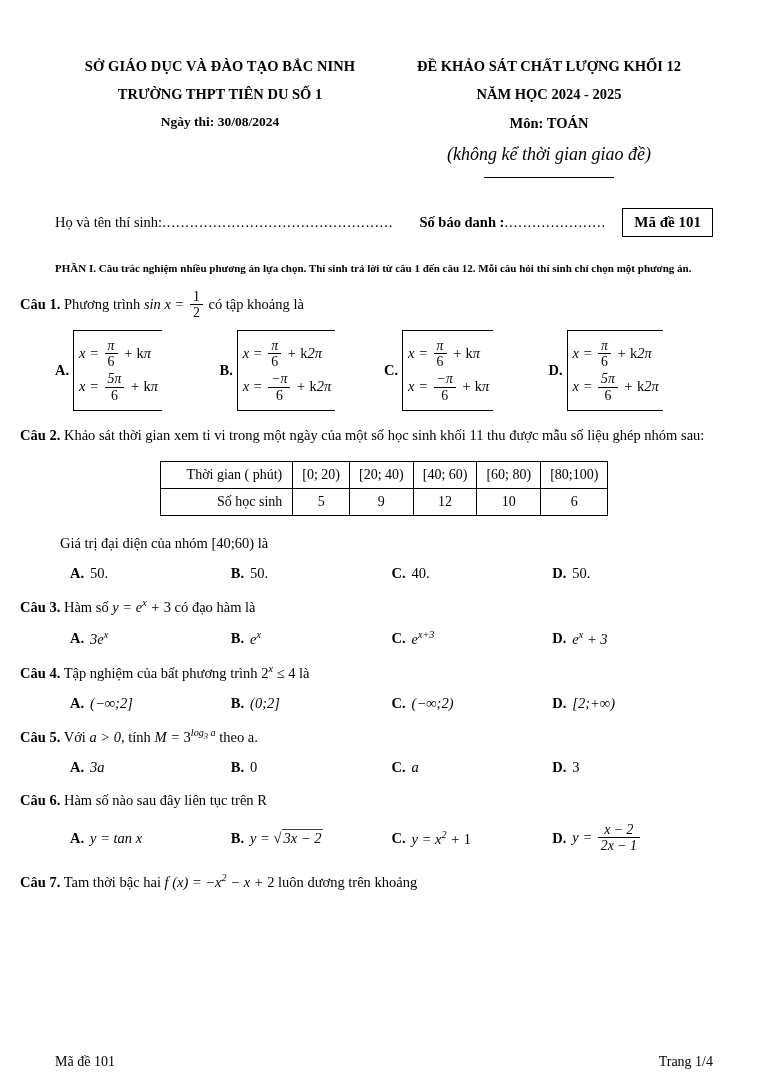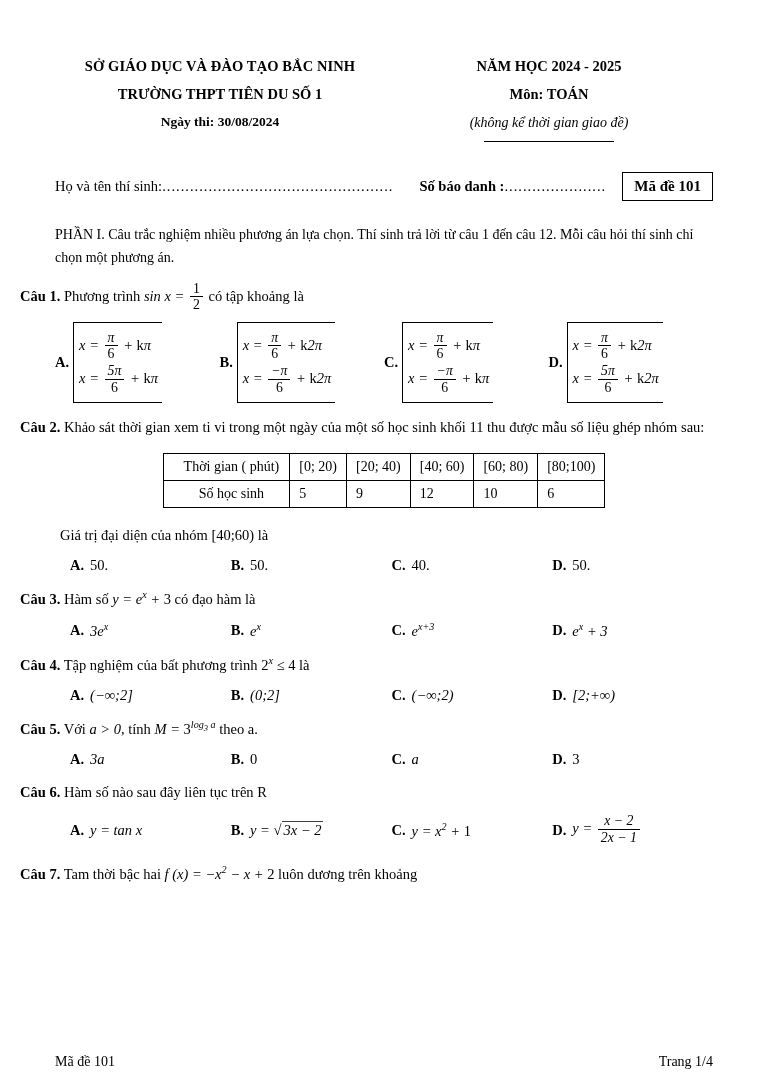--- a/index.html
+++ b/index.html
@@ -38,21 +38,21 @@
     line-height:1.95;
   }
   .hdr-left .line1{font-weight:bold;letter-spacing:.1px;}
   .hdr-left .line2{font-weight:bold;}
   .hdr-left .line3{font-weight:bold;font-size:13.5px;}
   .hdr-right .r1{font-weight:bold;}
   .hdr-right .r2{font-weight:bold;}
   .hdr-right .r3{font-weight:bold;}
   .hdr-right .r4{font-style:italic;font-size:14px;margin-top:8px;}
   .hdr-right .r4 b{font-style:italic;font-weight:bold;}
-  .hdr-right .r5{font-style:italic;font-size:14px;}
+  .hdr-right .r5{font-style:italic;font-size:18px;}
   .rule{
     width:130px;
     height:1px;
     background:#000;
     margin:5px auto 0 auto;
   }
   
   .cand-row{
     display:flex;
     align-items:center;
@@ -67,22 +67,22 @@
   .made{
     margin-left:auto;
     border:1.3px solid #000;
     padding:5px 11px;
     font-weight:bold;
     font-size:15px;
   }
   
   .part{
     padding:22px 55px 0 55px;
-    font-weight:normal;
-    font-size:14px;
+    font-weight:bold;
+    font-size:11px;
     line-height:1.65;
     box-sizing:border-box;
   }
   
   .q{
     padding:0 55px;
     box-sizing:border-box;
     font-size:14.5px;
     line-height:1.6;
   }
@@ -139,26 +139,26 @@
     justify-content:center;
     margin-top:14px;
   }
   table.data{
     border-collapse:collapse;
     font-size:14px;
   }
   table.data td{
     border:1.1px solid #000;
     padding:5px 9px;
-    text-align:left;
+    text-align:center;
     white-space:nowrap;
   }
   table.data td.hd{
-    text-align:center;
-    padding-left:20px;
+    text-align:right;
+    padding-left:26px;
     padding-right:10px;
     margin-left:39px;
   }
   
   .footer{
     position:absolute;
     left:0;right:0;
     bottom:16px;
     display:flex;
     justify-content:space-between;
@@ -177,20 +177,21 @@
 
 <div class="page">
 
   <div class="header">
     <div class="hdr-left">
       <div class="line1">SỞ GIÁO DỤC VÀ ĐÀO TẠO BẮC NINH</div>
       <div class="line2">TRƯỜNG THPT TIÊN DU SỐ 1</div>
       <div class="line3">Ngày thi:  30/08/2024</div>
     </div>
     <div class="hdr-right">
+      <div class="r1">ĐỀ KHẢO SÁT CHẤT LƯỢNG KHỐI 12</div>
       <div class="r2">NĂM HỌC 2024 - 2025</div>
       <div class="r3">Môn: TOÁN</div>
       <div class="r5">(không kể thời gian giao đề)</div>
       <div class="rule"></div>
     </div>
   </div>
 
   <div class="cand-row">
     <span class="cand-name">Họ và tên thí sinh:</span>
       <span class="dotline">..................................................</span>

